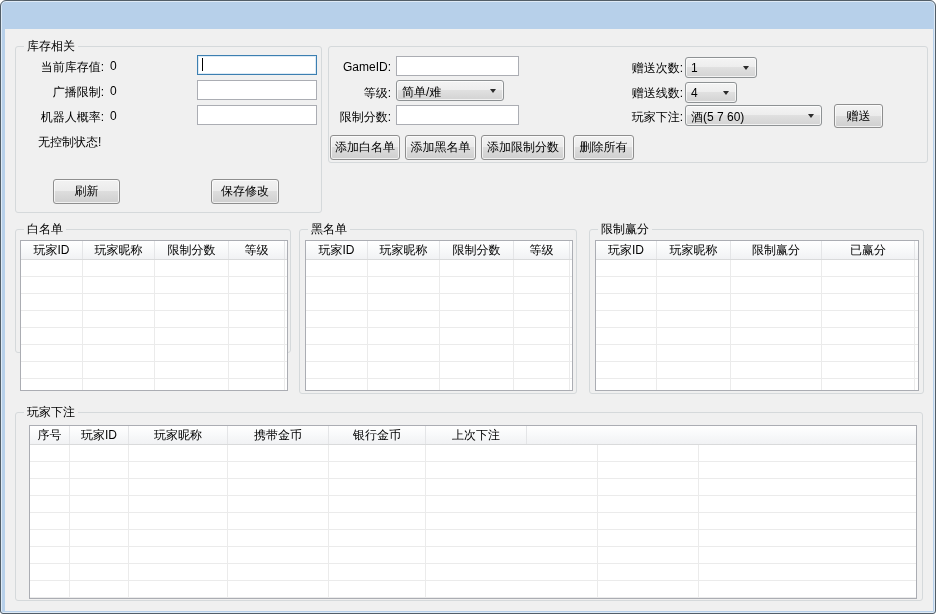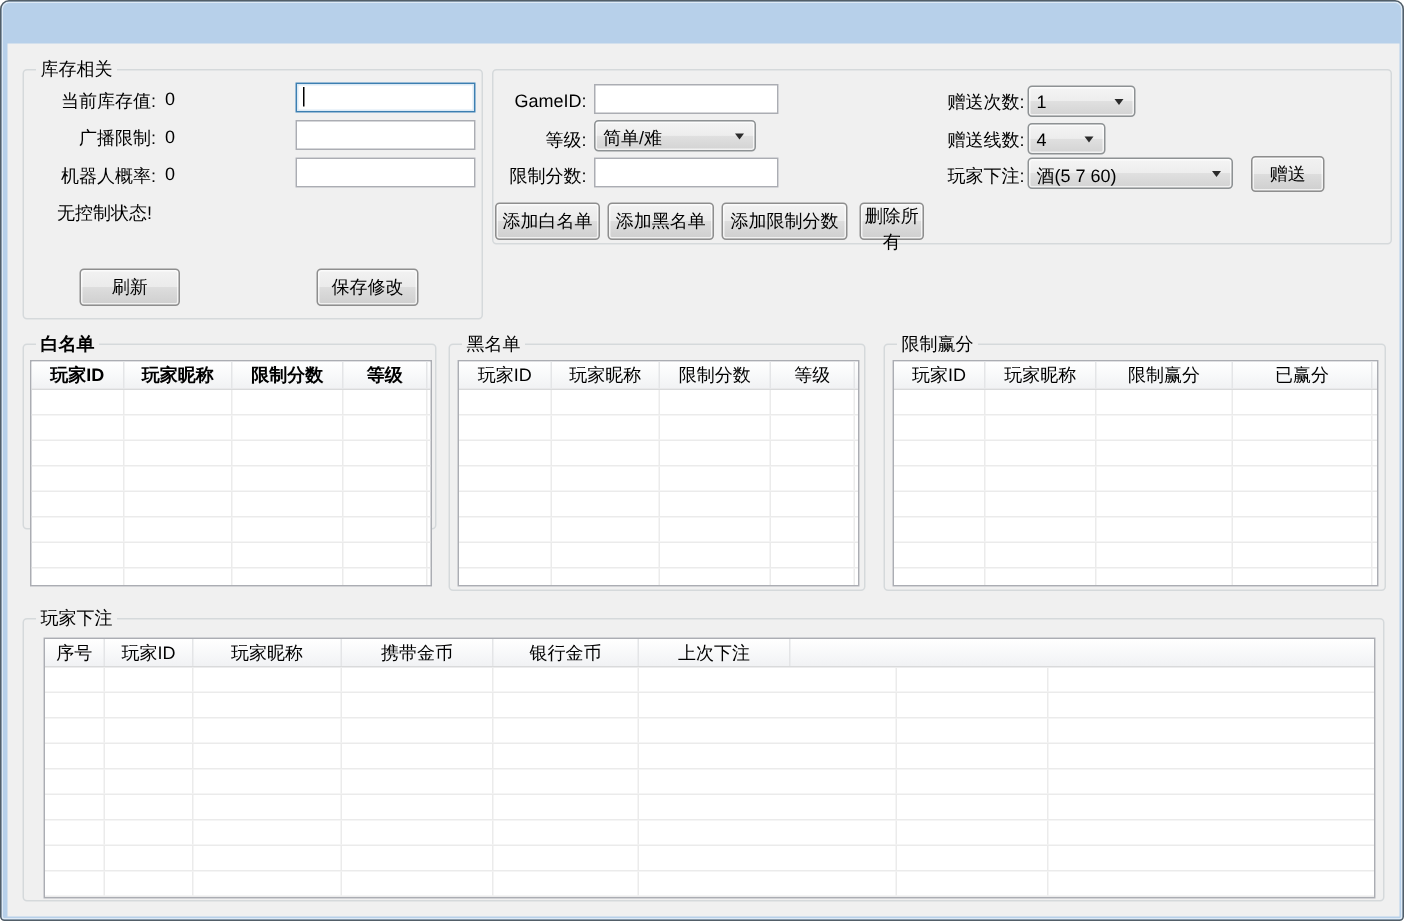--- a/index.html
+++ b/index.html
@@ -154,24 +154,24 @@
       <div class="combo" style="left:356px;top:58px;width:137px;">
         <span class="combo-text">酒(5 7 60)</span>
         <span class="combo-arrow"></span>
       </div>
 
       <button class="btn" style="left:505px;top:57px;width:49px;height:24px;">赠送</button>
 
       <button class="btn" style="left:1px;top:88px;width:70px;height:25px;">添加白名单</button>
       <button class="btn" style="left:76px;top:88px;width:71px;height:25px;">添加黑名单</button>
       <button class="btn" style="left:152px;top:88px;width:84px;height:25px;">添加限制分数</button>
-      <button class="btn" style="left:244px;top:88px;width:43px;height:25px;">删除所有</button>
+      <button class="btn" style="left:244px;top:88px;width:61px;height:25px;">删除所有</button>
     </div>
 
-    <div class="group" style="left:10px;top:200px;width:276px;height:124px;font-weight:bold;">
+    <div class="group" style="left:10px;top:200px;width:276px;height:124px;">
       <span class="group-label">白名单</span>
       <div class="lv" style="left:4px;top:10px;width:268px;height:151px;">
         <div class="lv-head">
             <div class="lv-hcell" style="width: 62px;">玩家ID</div>
             <div class="lv-hcell" style="width: 72px;">玩家昵称</div>
             <div class="lv-hcell" style="width: 74px;">限制分数</div>
             <div class="lv-hcell" style="width: 56px;">等级</div>
             <div class="lv-hcell lv-fill"></div>
           </div>
         <div class="lv-body">

